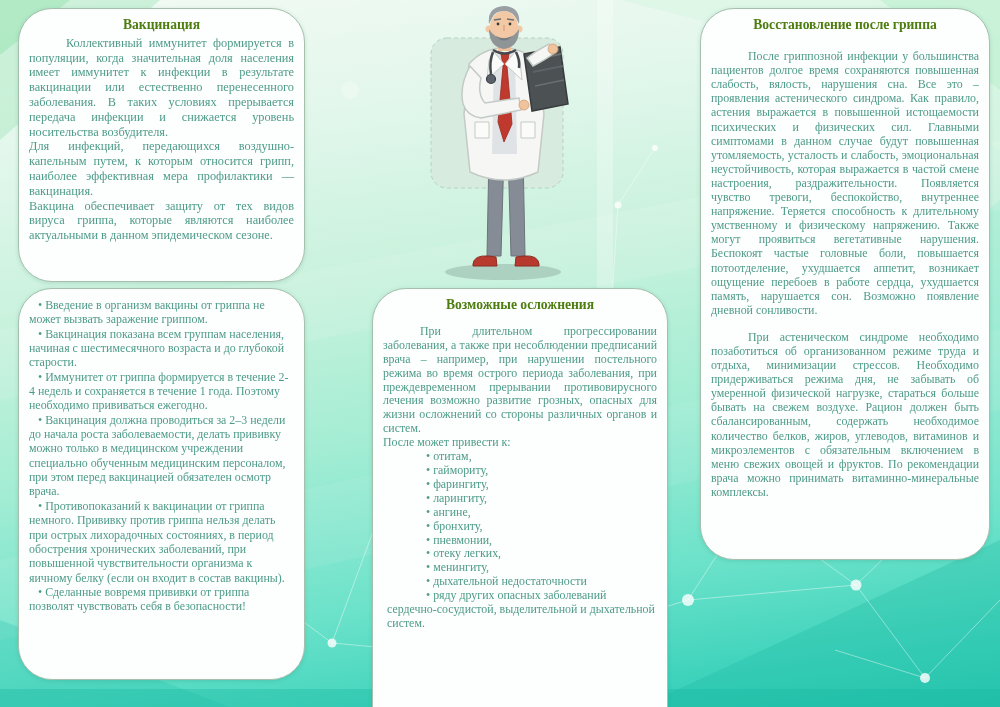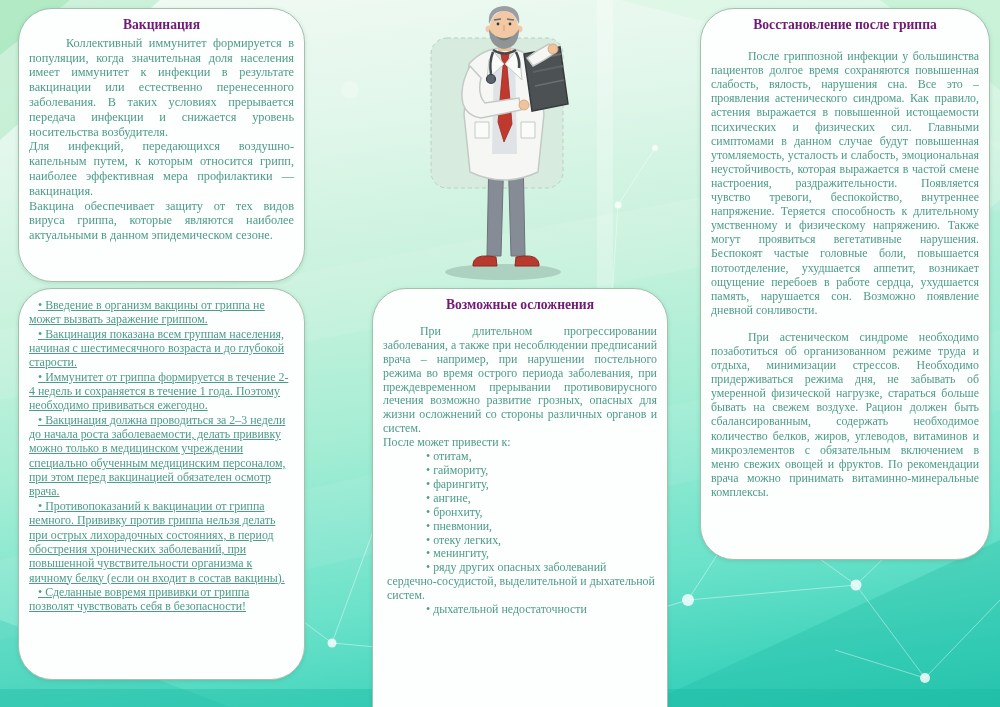--- a/index.html
+++ b/index.html
@@ -8,29 +8,29 @@
     font-family:"Liberation Serif","DejaVu Serif",serif;
     background:linear-gradient(172deg,#f2faf4 0%,#e3f7ec 18%,#c9f2dd 38%,#a4edd4 58%,#6ce2ca 78%,#3cd2bb 92%,#2bc8b1 100%);
   }
   .bg{position:absolute;inset:0;width:1000px;height:707px;}
   .panel{
     position:absolute;box-sizing:border-box;
     background:#fdfffe;border:1.5px solid #a6c0ae;border-radius:34px;
     box-shadow:0 1px 4px rgba(40,110,90,.18);
     color:#4e9b89;padding:9px 10px;
   }
-  .panel h2{margin:0 0 3px 0;text-align:center;color:#701a75;font-size:13.6px;font-weight:bold;}
+  .panel h2{margin:0 0 3px 0;text-align:center;color:#4d7c0f;font-size:13.6px;font-weight:bold;}
   .panel p{margin:0;text-align:justify;}
   .ind{text-indent:37px;}
   .gap-top{margin-top:13px !important;}
   
   .p-vacc{left:18px;top:8px;width:287px;height:274px;font-size:12.3px;line-height:14.8px;}
   
   .p-facts{left:18px;top:288px;width:287px;height:392px;font-size:11.9px;line-height:14.35px;}
-  .fact{text-align:left;text-indent:9px;text-decoration:underline;}
+  .fact{text-align:left;text-indent:9px;}
   .fact::before{content:"• ";}
   
   .p-comp{left:372px;top:288px;width:296px;height:460px;font-size:11.9px;line-height:13.9px;}
   .p-comp h2{margin-bottom:0;}
   .lead{text-align:left !important;}
   .comp-item{text-align:left;padding-left:43px;}
   .comp-item::before{content:"• ";}
   .comp-item-last{padding-left:4px;text-indent:39px;}
   
   .p-rec{left:700px;top:8px;width:290px;height:552px;font-size:11.9px;line-height:14.1px;}
@@ -173,26 +173,27 @@
   <div class="fact">Сделанные вовремя прививки от гриппа позволят чувствовать себя в безопасности!</div>
 </section>
 
 <section class="panel p-comp">
   <h2>Возможные осложнения</h2>
   <p class="ind gap-top">При длительном прогрессировании заболевания, а также при несоблюдении предписаний врача – например, при нарушении постельного режима во время острого периода заболевания, при преждевременном прерывании противовирусного лечения возможно развитие грозных, опасных для жизни осложнений со стороны различных органов и систем.</p>
   <p class="lead">После может привести к:</p>
   <div class="comp-item">отитам,</div>
   <div class="comp-item">гаймориту,</div>
   <div class="comp-item">фарингиту,</div>
+  <div class="comp-item">ларингиту,</div>
   <div class="comp-item">ангине,</div>
   <div class="comp-item">бронхиту,</div>
   <div class="comp-item">пневмонии,</div>
   <div class="comp-item">отеку легких,</div>
   <div class="comp-item">менингиту,</div>
+  <div class="comp-item">дыхательной недостаточности</div>
   <div class="comp-item comp-item-last">ряду других опасных заболеваний сердечно-сосудистой, выделительной и дыхательной систем.</div>
-  <div class="comp-item">дыхательной недостаточности</div>
 </section>
 
 <section class="panel p-rec">
   <h2>Восстановление после гриппа</h2>
   <p class="ind gap-top">После гриппозной инфекции у большинства пациентов долгое время сохраняются повышенная слабость, вялость, нарушения сна. Все это – проявления астенического синдрома. Как правило, астения выражается в повышенной истощаемости психических и физических сил. Главными симптомами в данном случае будут повышенная утомляемость, усталость и слабость, эмоциональная неустойчивость, которая выражается в частой смене настроения, раздражительности. Появляется чувство тревоги, беспокойство, внутреннее напряжение. Теряется способность к длительному умственному и физическому напряжению. Также могут проявиться вегетативные нарушения. Беспокоят частые головные боли, повышается потоотделение, ухудшается аппетит, возникает ощущение перебоев в работе сердца, ухудшается память, нарушается сон. Возможно появление дневной сонливости.</p>
   <p class="ind gap-top">При астеническом синдроме необходимо позаботиться об организованном режиме труда и отдыха, минимизации стрессов. Необходимо придерживаться режима дня, не забывать об умеренной физической нагрузке, стараться больше бывать на свежем воздухе. Рацион должен быть сбалансированным, содержать необходимое количество белков, жиров, углеводов, витаминов и микроэлементов с обязательным включением в меню свежих овощей и фруктов. По рекомендации врача можно принимать витаминно-минеральные комплексы.</p>
 </section>
 
 </body></html>

